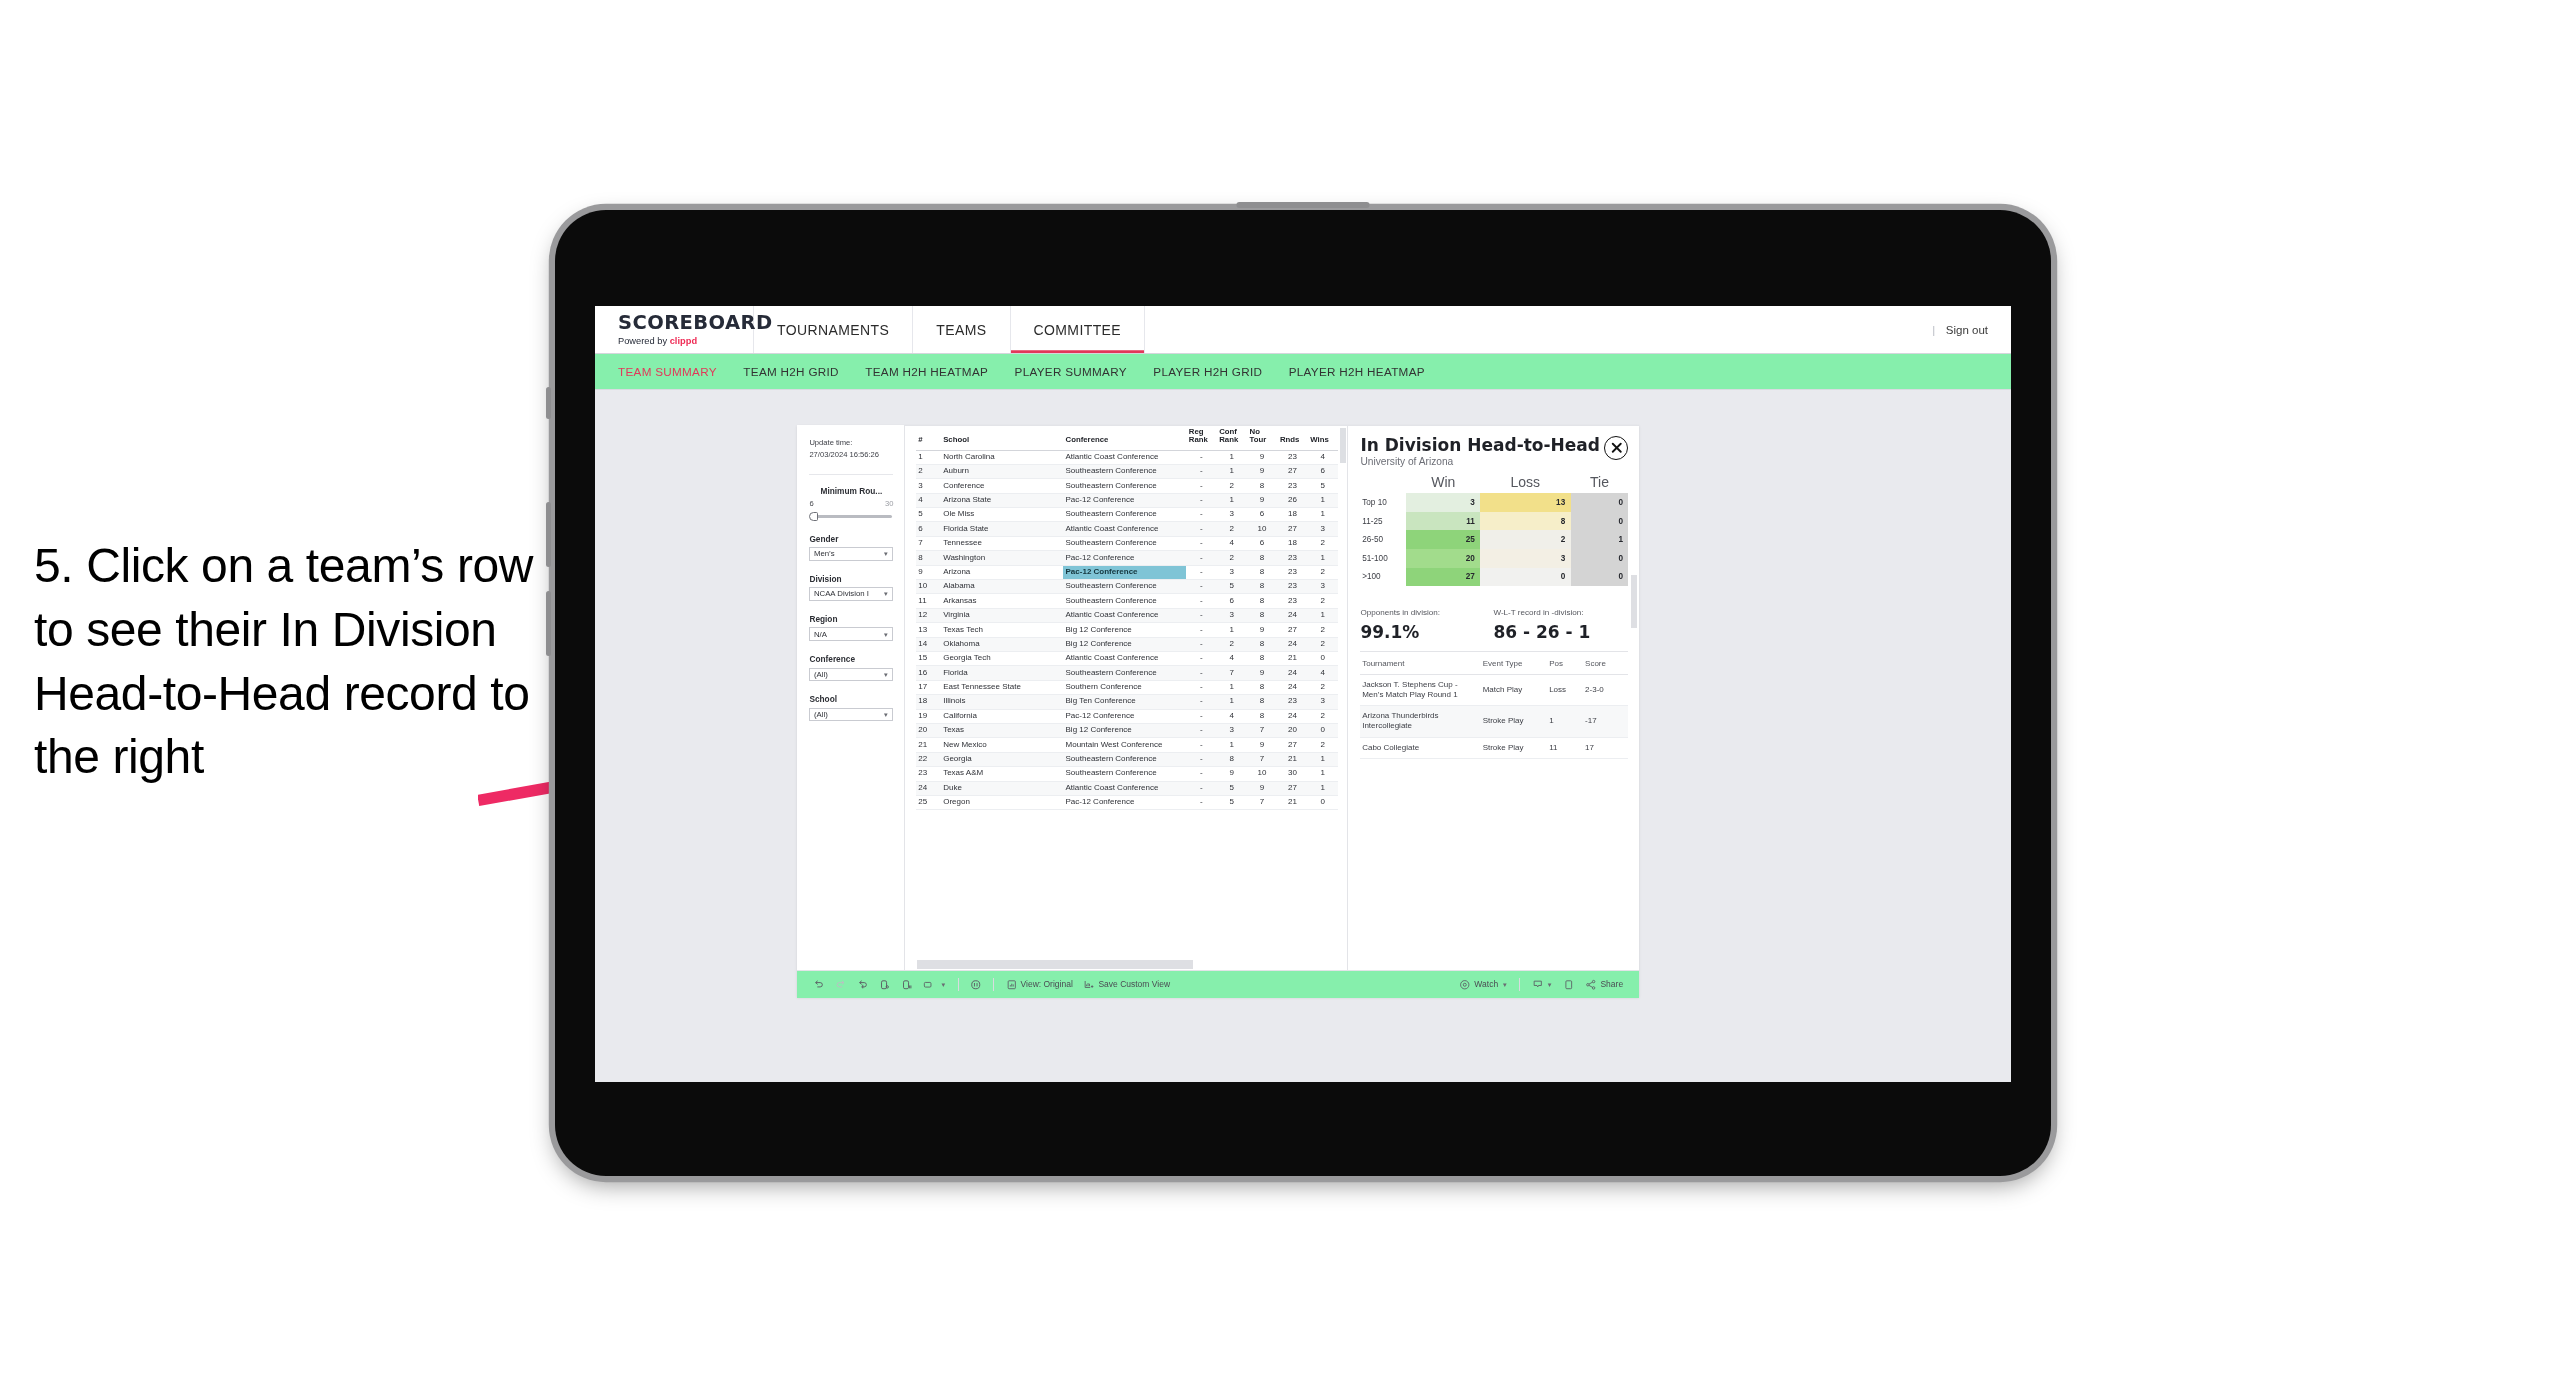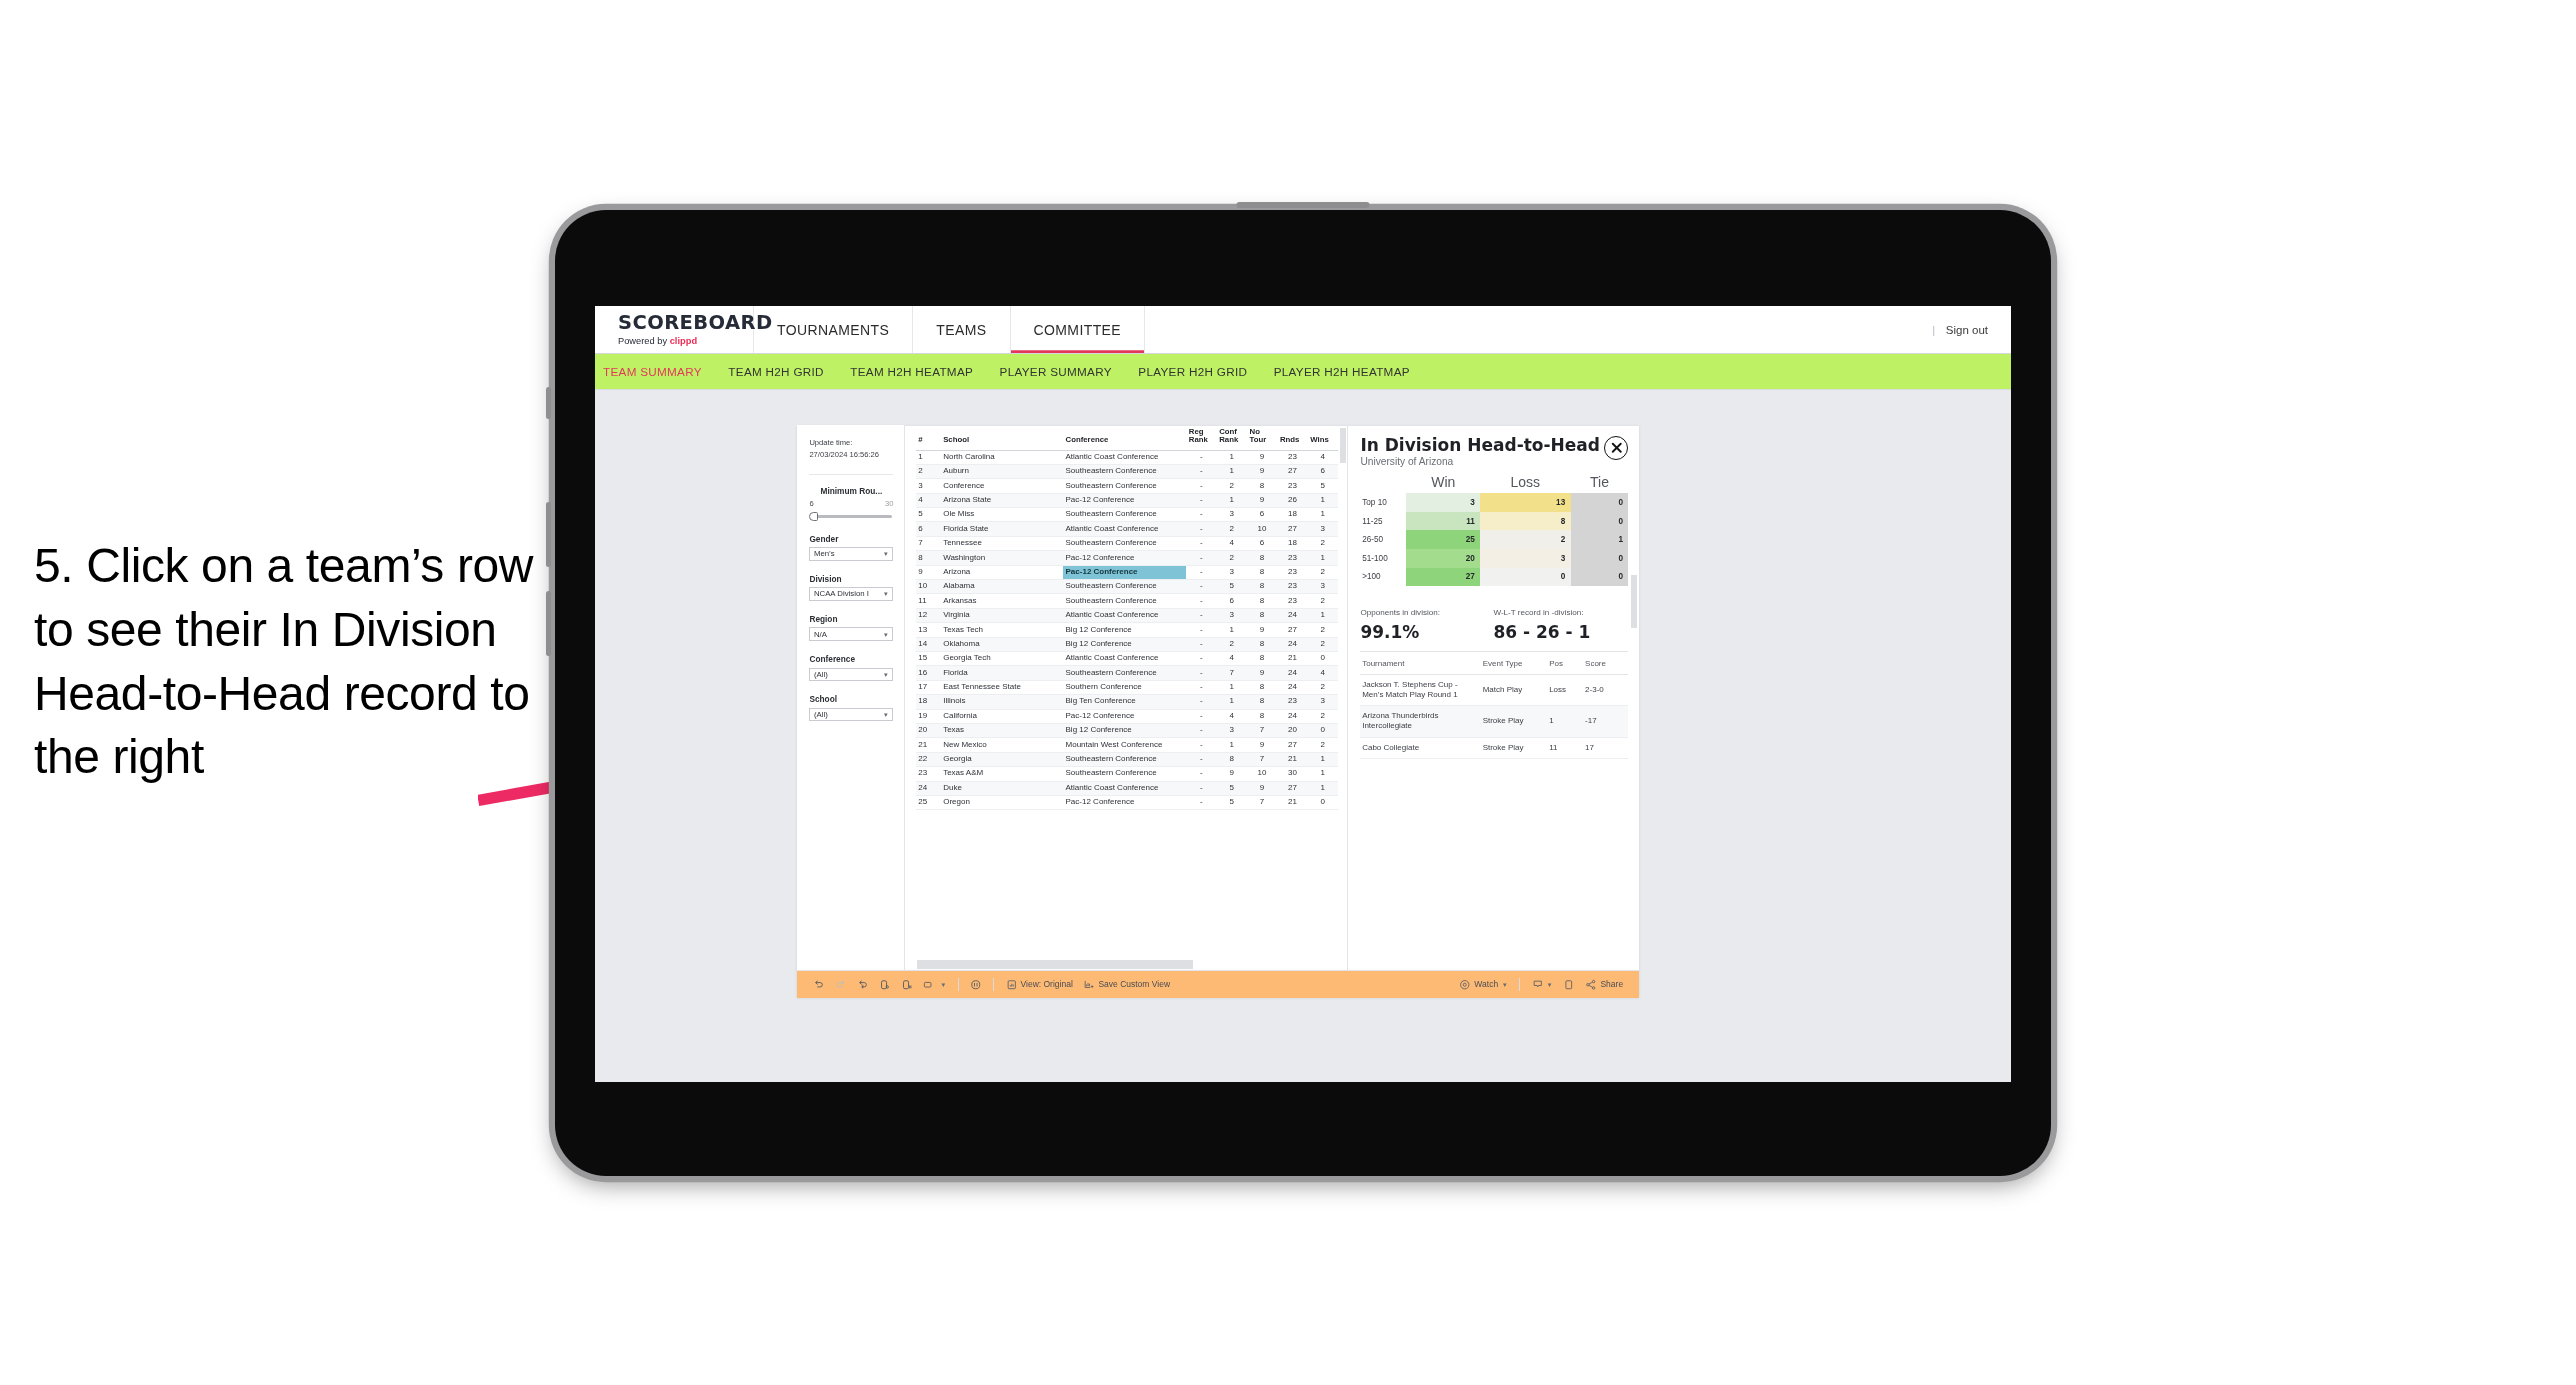--- a/index.html
+++ b/index.html
@@ -49,22 +49,22 @@
   .logo-sub b{color:#ef2b55;}
   .navitem{display:flex;align-items:center;padding:0 23px;font-size:14px;
     color:#2b2b2b;letter-spacing:0.4px;border-right:0.9px solid #e6e7ec;cursor:pointer;}
   .navitem.active{box-shadow:inset 0 -2.7px 0 #e2385a;}
   .appbar-right{margin-left:auto;display:flex;align-items:center;padding-right:23px;
     font-size:11.5px;color:#3b3b3b;gap:10.6px;}
   .vbar{color:#b9bcc4;}
   .signout{cursor:pointer;}
 
   
-  #subnav{height:35px;background:#bef264;border-bottom:0.9px solid #d9dbe1;
-    display:flex;align-items:center;padding-left:8px;gap:26.5px;}
+  #subnav{height:35px;background:#86efac;border-bottom:0.9px solid #d9dbe1;
+    display:flex;align-items:center;padding-left:23px;gap:26.5px;}
   .subitem{font-size:11.7px;color:#333;letter-spacing:0.3px;cursor:pointer;}
   .subitem.active{color:#e2385a;}
 
   
   #canvas{position:relative;height:695px;background:#e9eaee;}
   #viz{position:absolute;left:202px;top:35px;width:842px;height:573px;background:#fff;
     box-shadow:0 0.9px 2.7px rgba(0,0,0,.10);display:flex;flex-direction:column;}
   #vizbody{flex:1;display:flex;min-height:0;}
 
   
@@ -144,21 +144,21 @@
   table.tour th{font-weight:normal;color:#55575e;text-align:left;font-size:8px;
     padding:5.3px 3.5px 5.3px 1.8px;border-bottom:0.9px solid #e3e4e8;}
   table.tour td{color:#3c3e45;padding:5.3px 3.5px 5.3px 1.8px;border-bottom:0.9px solid #eceef1;
     line-height:1.25;vertical-align:middle;}
   table.tour tbody tr:nth-child(even){background:#f7f8f9;}
   .tc-1{width:113px;} .tc-2{width:60px;} .tc-3{width:30px;} .tc-4{width:39px;}
   #dscroll{position:absolute;right:1.8px;top:149px;width:6.2px;height:53px;background:#dedfe3;}
 
   
   #toolbar{height:27.4px;border-top:0.9px solid #e3e4e8;display:flex;align-items:center;
-    padding:0 10.6px;gap:0;background:#fdba74;font-size:8.5px;color:#4a4c53;}
+    padding:0 10.6px;gap:0;background:#86efac;font-size:8.5px;color:#4a4c53;}
   .tb{display:flex;align-items:center;gap:3.5px;padding:0 5.3px;cursor:pointer;height:19.5px;}
   .tb svg{display:block;}
   .tsep{width:0.9px;height:12.4px;background:#d9dbe0;margin:0 6.2px;}
   .tgrow{flex:1;}
 </style>
 </head>
 <body>
 
 <div id="annotation">5. Click on a team’s row to see their In Division Head-to-Head record to the right</div>
 

